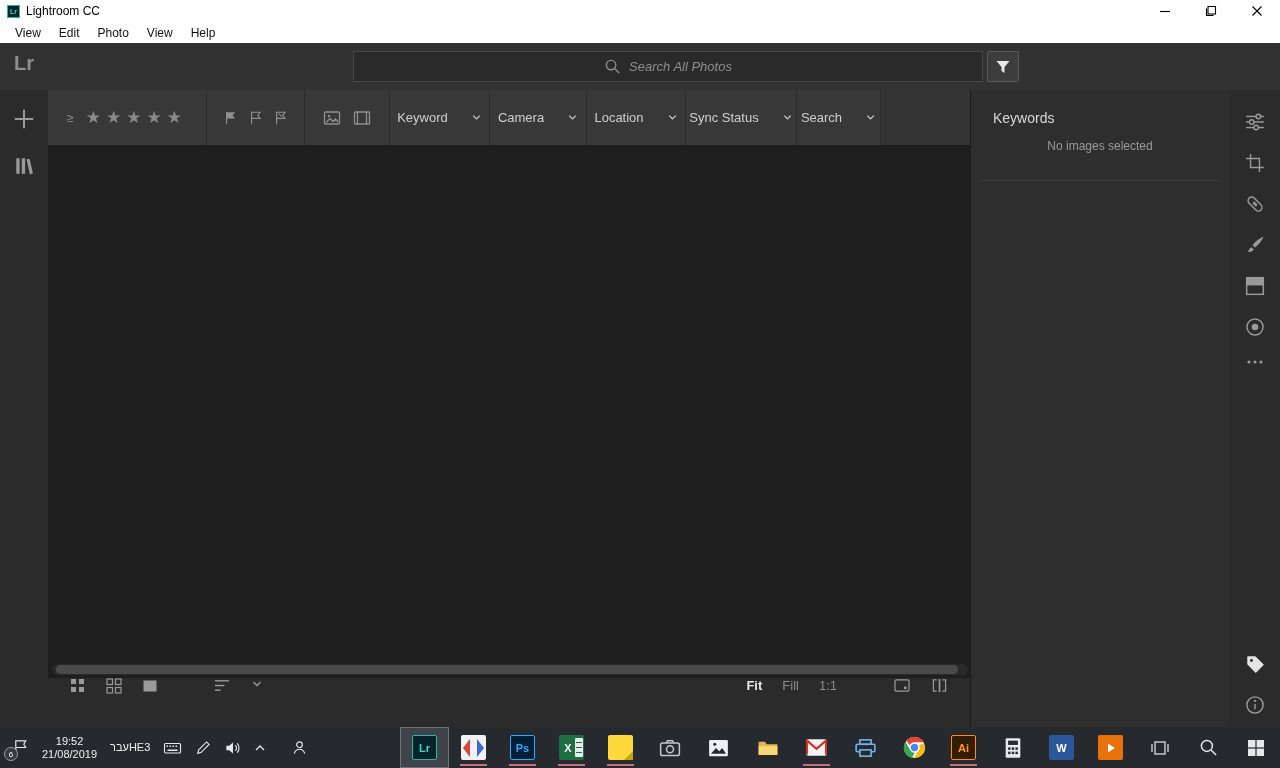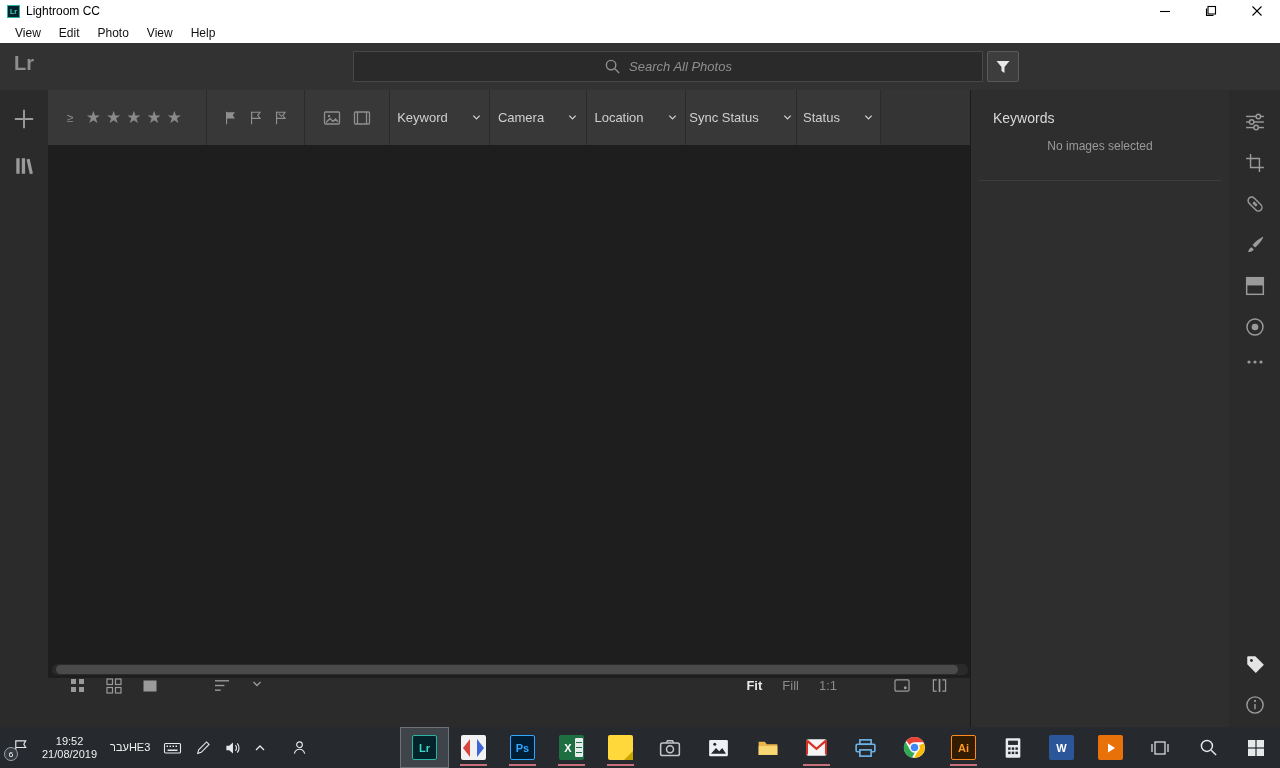--- a/index.html
+++ b/index.html
@@ -222,21 +222,21 @@
             <path d="M2.5 4l3.5 3.5L9.5 4"></path>
           </svg>
       </div>
       <div class="fseg dd" style="width:111px">
         <span>Sync Status</span>
         <svg class="ic" width="11" height="11" viewBox="0 0 12 12" fill="none" stroke="currentColor" stroke-width="1.4">
             <path d="M2.5 4l3.5 3.5L9.5 4"></path>
           </svg>
       </div>
       <div class="fseg dd" style="width:84px">
-        <span>Status</span>
+        <span>Search</span>
         <svg class="ic" width="11" height="11" viewBox="0 0 12 12" fill="none" stroke="currentColor" stroke-width="1.4">
             <path d="M2.5 4l3.5 3.5L9.5 4"></path>
           </svg>
       </div>
       <div class="fseg-rest"></div>
     </div>
 
     <div class="content">
       <div class="hscroll">
         <div class="hthumb"></div>

